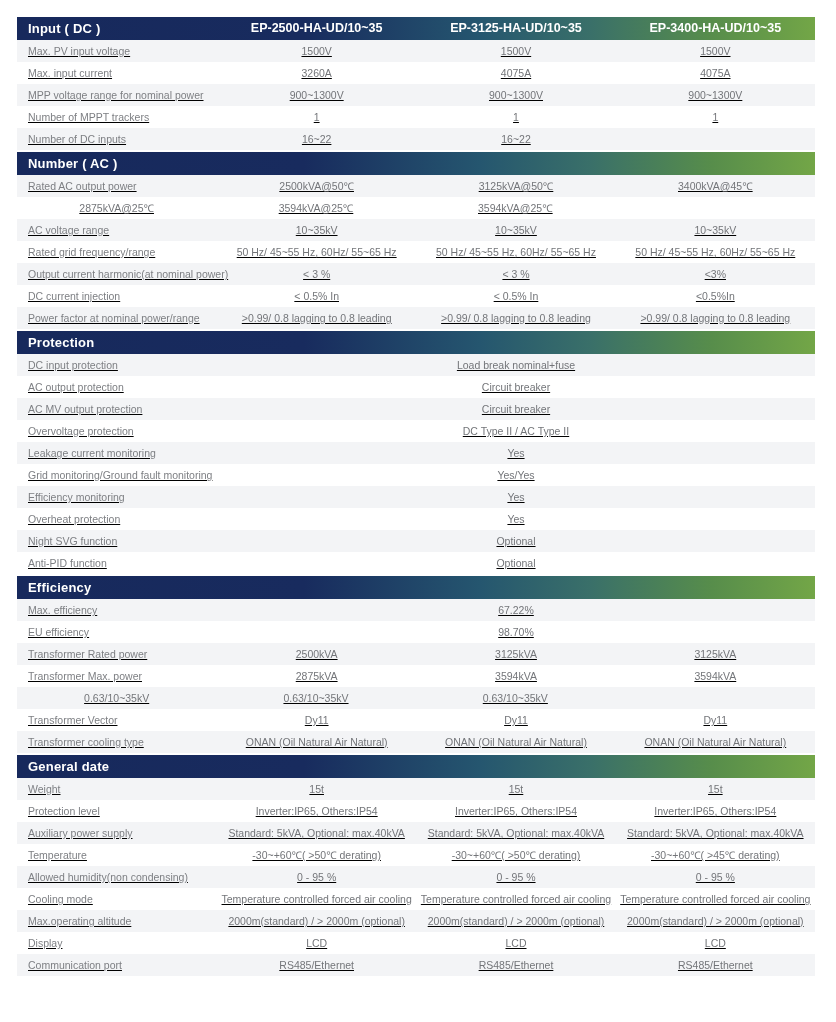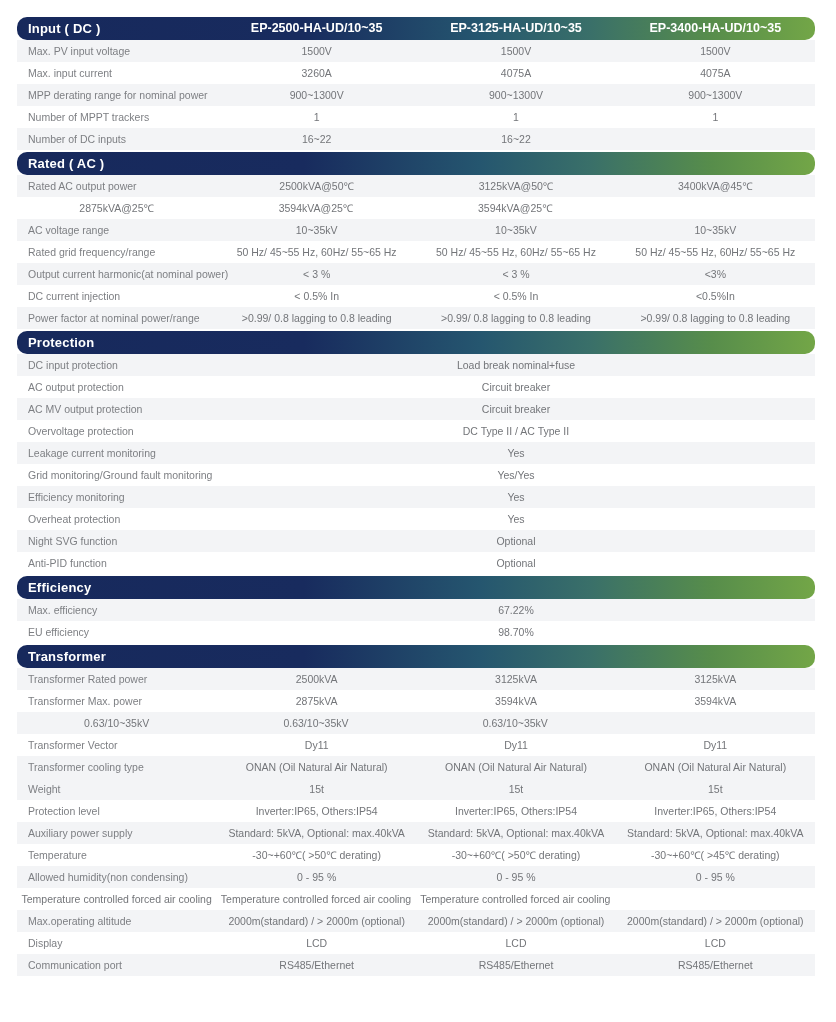--- a/index.html
+++ b/index.html
@@ -8,38 +8,37 @@
     position:relative; width:836px; height:1022px;
     background:#ffffff; overflow:hidden;
   }
   .spec-table { position:absolute; left:17px; top:17px; width:798px; }
 
   .section-bar {
     position:relative; height:23px; margin-top:2px;
     background:linear-gradient(90deg,
       #17295c 0%, #182b5e 36%, #25566f 58%,
       #3a7069 72%, #578d4b 87%, #73a647 100%);
-    border-radius:10px;
   }
   .section-bar.first { margin-top:0; }
   .section-title {
     position:absolute; left:11px; top:0; line-height:23px;
     color:#ffffff; font-size:13px; font-weight:bold;
     letter-spacing:0.2px; white-space:nowrap;
   }
   .col-header {
     position:absolute; top:0; width:199.33px; line-height:23px;
     text-align:center; color:#ffffff; font-size:12.5px; font-weight:bold;
     white-space:nowrap;
   }
   .col-header.c0 { left:200px; }
   .col-header.c1 { left:399.33px;text-align:center; }
   .col-header.c2 { left:598.66px; }
 
-  .spec-row { display:flex; height:22px; background:#ffffff; }
+  .spec-row { display:flex; height:22px; background:#ffffff;text-decoration:underline; }
   .spec-row.stripe { background:#f3f4f6; }
   .row-label {
     width:189px; padding-left:11px; line-height:22px;
     font-size:10.5px; color:#7d7f83; white-space:nowrap;
     overflow:visible; flex:0 0 auto;
   }
   .cell {
     width:199.33px; line-height:22px; text-align:center;
     font-size:10.5px; color:#737579; white-space:nowrap; flex:0 0 auto;
   }
@@ -65,38 +64,38 @@
         <div class="cell">1500V</div>
         <div class="cell">1500V</div>
       </div>
       <div class="spec-row">
         <div class="row-label">Max. input current</div>
         <div class="cell">3260A</div>
         <div class="cell">4075A</div>
         <div class="cell">4075A</div>
       </div>
       <div class="spec-row stripe">
-        <div class="row-label">MPP derating range for nominal power</div>
+        <div class="row-label">MPP voltage range for nominal power</div>
         <div class="cell">900~1300V</div>
         <div class="cell">900~1300V</div>
         <div class="cell">900~1300V</div>
       </div>
       <div class="spec-row">
         <div class="row-label">Number of MPPT trackers</div>
         <div class="cell">1</div>
         <div class="cell">1</div>
         <div class="cell">1</div>
       </div>
       <div class="spec-row stripe">
         <div class="row-label">Number of DC inputs</div>
         <div class="cell">16~22</div>
         <div class="cell">16~22</div>
       </div>
       <div class="section-bar">
-        <span class="section-title">Rated ( AC )</span>
+        <span class="section-title">Number ( AC )</span>
       </div>
       <div class="spec-row stripe">
         <div class="row-label">Rated AC output power</div>
         <div class="cell">2500kVA@50℃</div>
         <div class="cell">3125kVA@50℃</div>
         <div class="cell">3400kVA@45℃</div>
       </div>
       <div class="spec-row">
         <div class="cell">2875kVA@25℃</div>
         <div class="cell">3594kVA@25℃</div>
@@ -179,23 +178,20 @@
         <span class="section-title">Efficiency</span>
       </div>
       <div class="spec-row stripe">
         <div class="row-label">Max. efficiency</div>
         <div class="span-cell">67.22%</div>
       </div>
       <div class="spec-row">
         <div class="row-label">EU efficiency</div>
         <div class="span-cell">98.70%</div>
       </div>
-      <div class="section-bar">
-        <span class="section-title">Transformer</span>
-      </div>
       <div class="spec-row stripe">
         <div class="row-label">Transformer Rated power</div>
         <div class="cell">2500kVA</div>
         <div class="cell">3125kVA</div>
         <div class="cell">3125kVA</div>
       </div>
       <div class="spec-row">
         <div class="row-label">Transformer Max. power</div>
         <div class="cell">2875kVA</div>
         <div class="cell">3594kVA</div>
@@ -211,20 +207,23 @@
         <div class="cell">Dy11</div>
         <div class="cell">Dy11</div>
         <div class="cell">Dy11</div>
       </div>
       <div class="spec-row stripe">
         <div class="row-label">Transformer cooling type</div>
         <div class="cell">ONAN (Oil Natural Air Natural)</div>
         <div class="cell">ONAN (Oil Natural Air Natural)</div>
         <div class="cell">ONAN (Oil Natural Air Natural)</div>
       </div>
+      <div class="section-bar">
+        <span class="section-title">General date</span>
+      </div>
       <div class="spec-row stripe">
         <div class="row-label">Weight</div>
         <div class="cell">15t</div>
         <div class="cell">15t</div>
         <div class="cell">15t</div>
       </div>
       <div class="spec-row">
         <div class="row-label">Protection level</div>
         <div class="cell">Inverter:IP65, Others:IP54</div>
         <div class="cell">Inverter:IP65, Others:IP54</div>
@@ -242,20 +241,21 @@
         <div class="cell">-30~+60℃( &gt;50℃ derating)</div>
         <div class="cell">-30~+60℃( &gt;45℃ derating)</div>
       </div>
       <div class="spec-row stripe">
         <div class="row-label">Allowed humidity(non condensing)</div>
         <div class="cell">0 - 95 %</div>
         <div class="cell">0 - 95 %</div>
         <div class="cell">0 - 95 %</div>
       </div>
       <div class="spec-row">
+        <div class="row-label">Cooling mode</div>
         <div class="cell">Temperature controlled forced air cooling</div>
         <div class="cell">Temperature controlled forced air cooling</div>
         <div class="cell">Temperature controlled forced air cooling</div>
       </div>
       <div class="spec-row stripe">
         <div class="row-label">Max.operating altitude</div>
         <div class="cell">2000m(standard) / &gt; 2000m (optional)</div>
         <div class="cell">2000m(standard) / &gt; 2000m (optional)</div>
         <div class="cell">2000m(standard) / &gt; 2000m (optional)</div>
       </div>

